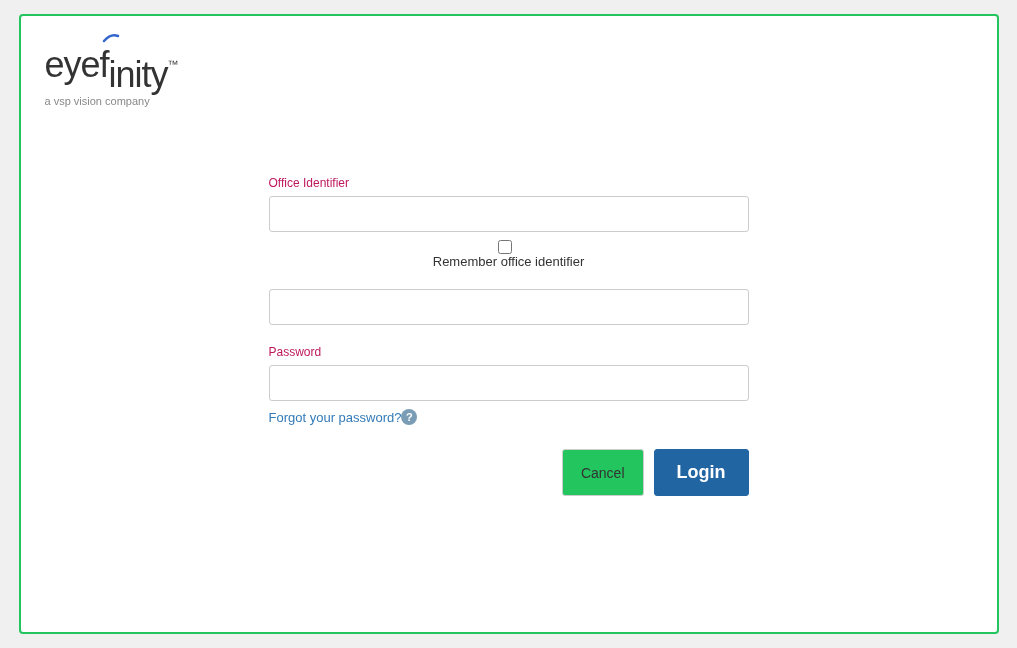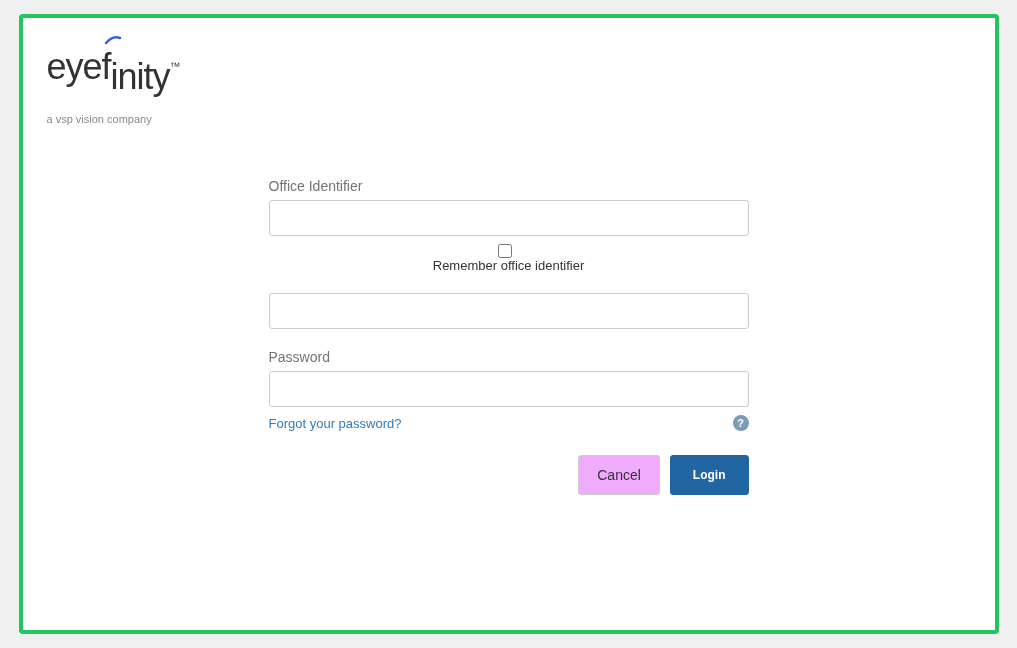--- a/index.html
+++ b/index.html
@@ -15,21 +15,21 @@
       display: flex;
       align-items: center;
       justify-content: center;
       font-family: Arial, Helvetica, sans-serif;
     }
 
     .page-container {
       width: 980px;
       height: 620px;
       background: #ffffff;
-      border: 4px solid #22c55e;
+      border: 2px solid #22c55e;
       border-radius: 4px;
       position: relative;
     }
 
     .logo-area {
       position: absolute;
       top: 20px;
       left: 24px;
     }
 
@@ -55,40 +55,40 @@
     .logo-trademark {
       font-size: 11px;
       vertical-align: super;
       color: #333333;
       font-weight: normal;
     }
 
     .logo-tagline {
       font-size: 11px;
       color: #888888;
-      margin-top: 18px;
+      margin-top: 2px;
       font-weight: normal;
     }
 
     .form-container {
       position: absolute;
       top: 160px;
       left: 50%;
       transform: translateX(-50%);
       width: 480px;
     }
 
     .field-group {
       margin-bottom: 20px;
     }
 
     .field-label {
       display: block;
-      font-size: 14px;
-      color: #737373;
+      font-size: 12px;
+      color: #be185d;
       margin-bottom: 6px;
       font-weight: normal;
     }
 
     .field-input {
       width: 100%;
       height: 36px;
       border: 1px solid #cccccc;
       border-radius: 3px;
       padding: 6px 10px;
@@ -117,21 +117,20 @@
       font-size: 13px;
       color: #333333;
       cursor: pointer;
     }
 
     .forgot-password-row {
       margin-top: 8px;
       display: flex;
       align-items: center;
       gap: 0;
-      justify-content: space-between;
     }
 
     .forgot-password-link {
       font-size: 13px;
       color: #337ab7;
       text-decoration: none;
       cursor: pointer;
     }
 
     .help-icon {
@@ -152,29 +151,29 @@
       display: flex;
       justify-content: flex-end;
       gap: 10px;
       margin-top: 24px;
     }
 
     .btn-cancel {
       padding: 8px 18px;
       font-size: 14px;
       border: 1px solid #cccccc;
-      background: #f0abfc;
+      background: #22c55e;
       color: #333333;
       border-radius: 3px;
       cursor: pointer;
     }
 
     .btn-login {
       padding: 12px 22px;
-      font-size: 12px;
+      font-size: 18px;
       border: 1px solid #2265a3;
       background: #2265a3;
       color: #ffffff;
       border-radius: 3px;
       cursor: pointer;
       font-weight: bold;
     }
   </style>
 </head>
 <body>

